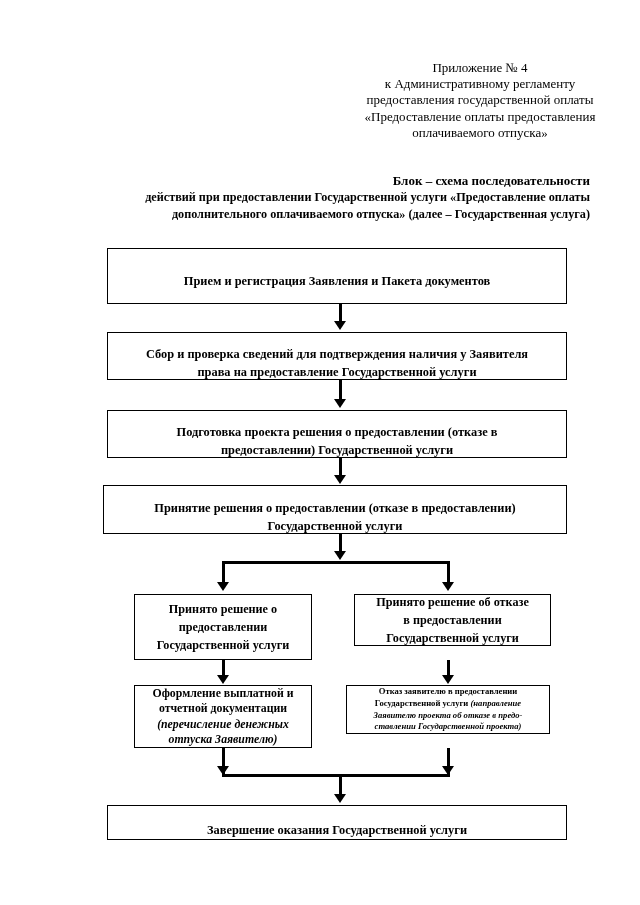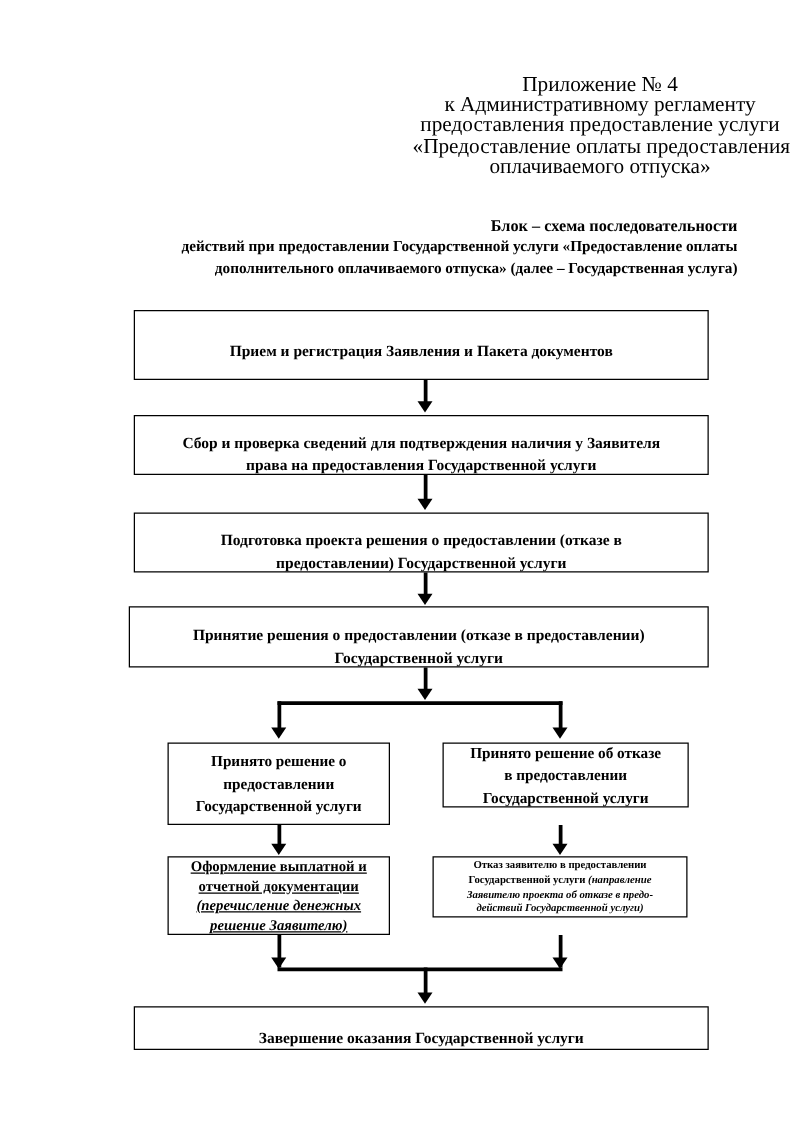--- a/index.html
+++ b/index.html
@@ -17,21 +17,21 @@
     overflow: hidden;
   }
 
   
   .header-block {
     position: absolute;
     left: 330px;
     top: 60px;
     width: 300px;
     text-align: center;
-    font-size: 17px;
+    font-size: 13px;
     line-height: 16.2px;
   }
   .header-block div { white-space: nowrap; }
 
   
   .title-block {
     position: absolute;
     left: 60px;
     top: 172px;
     width: 530px;
@@ -53,35 +53,35 @@
     align-items: center;
     text-align: center;
     font-weight: bold;
   }
   .node .lines { width: 100%; }
   .node p { margin: 0; }
 
   .node-main {
     font-size: 12.4px;
     line-height: 18px;
-    justify-content: center;
-    padding-top: 9px;
+    justify-content: flex-start;
+    padding-top: 23px;
   }
   .node-main.center { justify-content: center; padding-top: 14px; }
 
   .node-branch {
     font-size: 12.2px;
     line-height: 18px;
     justify-content: center;
   }
 
   .node-small {
     font-size: 11.8px;
     line-height: 15.5px;
-    text-decoration: underline;
+    justify-content: center;
   }
   .node-small .ital { font-style: italic; }
 
   .node-tiny {
     font-size: 8.6px;
     line-height: 11.6px;
     justify-content: center;
     padding: 0 6px;
   }
   .node-tiny .ital { font-style: italic; }
@@ -107,21 +107,21 @@
   }
 </style>
 </head>
 <body>
 
 <div id="page">
 
   <div class="header-block">
     <div>Приложение № 4</div>
     <div>к Административному регламенту</div>
-    <div>предоставления предоставление услуги</div>
+    <div>предоставления государственной оплаты</div>
     <div>«Предоставление оплаты предоставления</div>
     <div>оплачиваемого отпуска»</div>
   </div>
 
   <div class="title-block">
     <div class="title-line1">Блок – схема последовательности</div>
     <div>действий при предоставлении Государственной услуги «Предоставление оплаты</div>
     <div>дополнительного оплачиваемого отпуска» (далее – Государственная услуга)</div>
   </div>
 
@@ -130,21 +130,21 @@
       <p>Прием и регистрация Заявления и Пакета документов</p>
     </div>
   </div>
 
   <div class="vline" style="left:339px; top:304px; height:19px;"></div>
   <div class="arrowhead" style="left:334px; top:321px;"></div>
 
   <div class="node node-main center" style="left:107px; top:332px; width:460px; height:48px;">
     <div class="lines">
       <p>Сбор и проверка сведений для подтверждения наличия у Заявителя</p>
-      <p>права  на предоставления Государственной услуги</p>
+      <p>права  на предоставление Государственной услуги</p>
     </div>
   </div>
 
   <div class="vline" style="left:339px; top:380px; height:21px;"></div>
   <div class="arrowhead" style="left:334px; top:399px;"></div>
 
   <div class="node node-main center" style="left:107px; top:410px; width:460px; height:48px;">
     <div class="lines">
       <p>Подготовка проекта решения о предоставлении (отказе в</p>
       <p>предоставлении) Государственной услуги</p>
@@ -192,30 +192,30 @@
   <div class="arrowhead" style="left:217px; top:675px;"></div>
 
   <div class="vline" style="left:447px; top:660px; height:17px;"></div>
   <div class="arrowhead" style="left:442px; top:675px;"></div>
 
   <div class="node node-small" style="left:134px; top:685px; width:178px; height:63px;">
     <div class="lines">
       <p>Оформление выплатной и</p>
       <p>отчетной документации</p>
       <p class="ital">(перечисление денежных</p>
-      <p class="ital">решение Заявителю)</p>
+      <p class="ital">отпуска Заявителю)</p>
     </div>
   </div>
 
   <div class="node node-tiny" style="left:346px; top:685px; width:204px; height:49px;">
     <div class="lines">
       <p>Отказ заявителю в предоставлении</p>
       <p><span>Государственной услуги </span><span class="ital">(направление</span></p>
       <p class="ital">Заявителю проекта об отказе в предо-</p>
-      <p class="ital">действий Государственной услуги)</p>
+      <p class="ital">ставлении Государственной проекта)</p>
     </div>
   </div>
 
   <div class="vline" style="left:222px; top:748px; height:26px;"></div>
   <div class="arrowhead" style="left:217px; top:766px;"></div>
 
   <div class="vline" style="left:447px; top:748px; height:26px;"></div>
   <div class="arrowhead" style="left:442px; top:766px;"></div>
 
   <div class="hline" style="left:222px; top:774px; width:228px;"></div>

